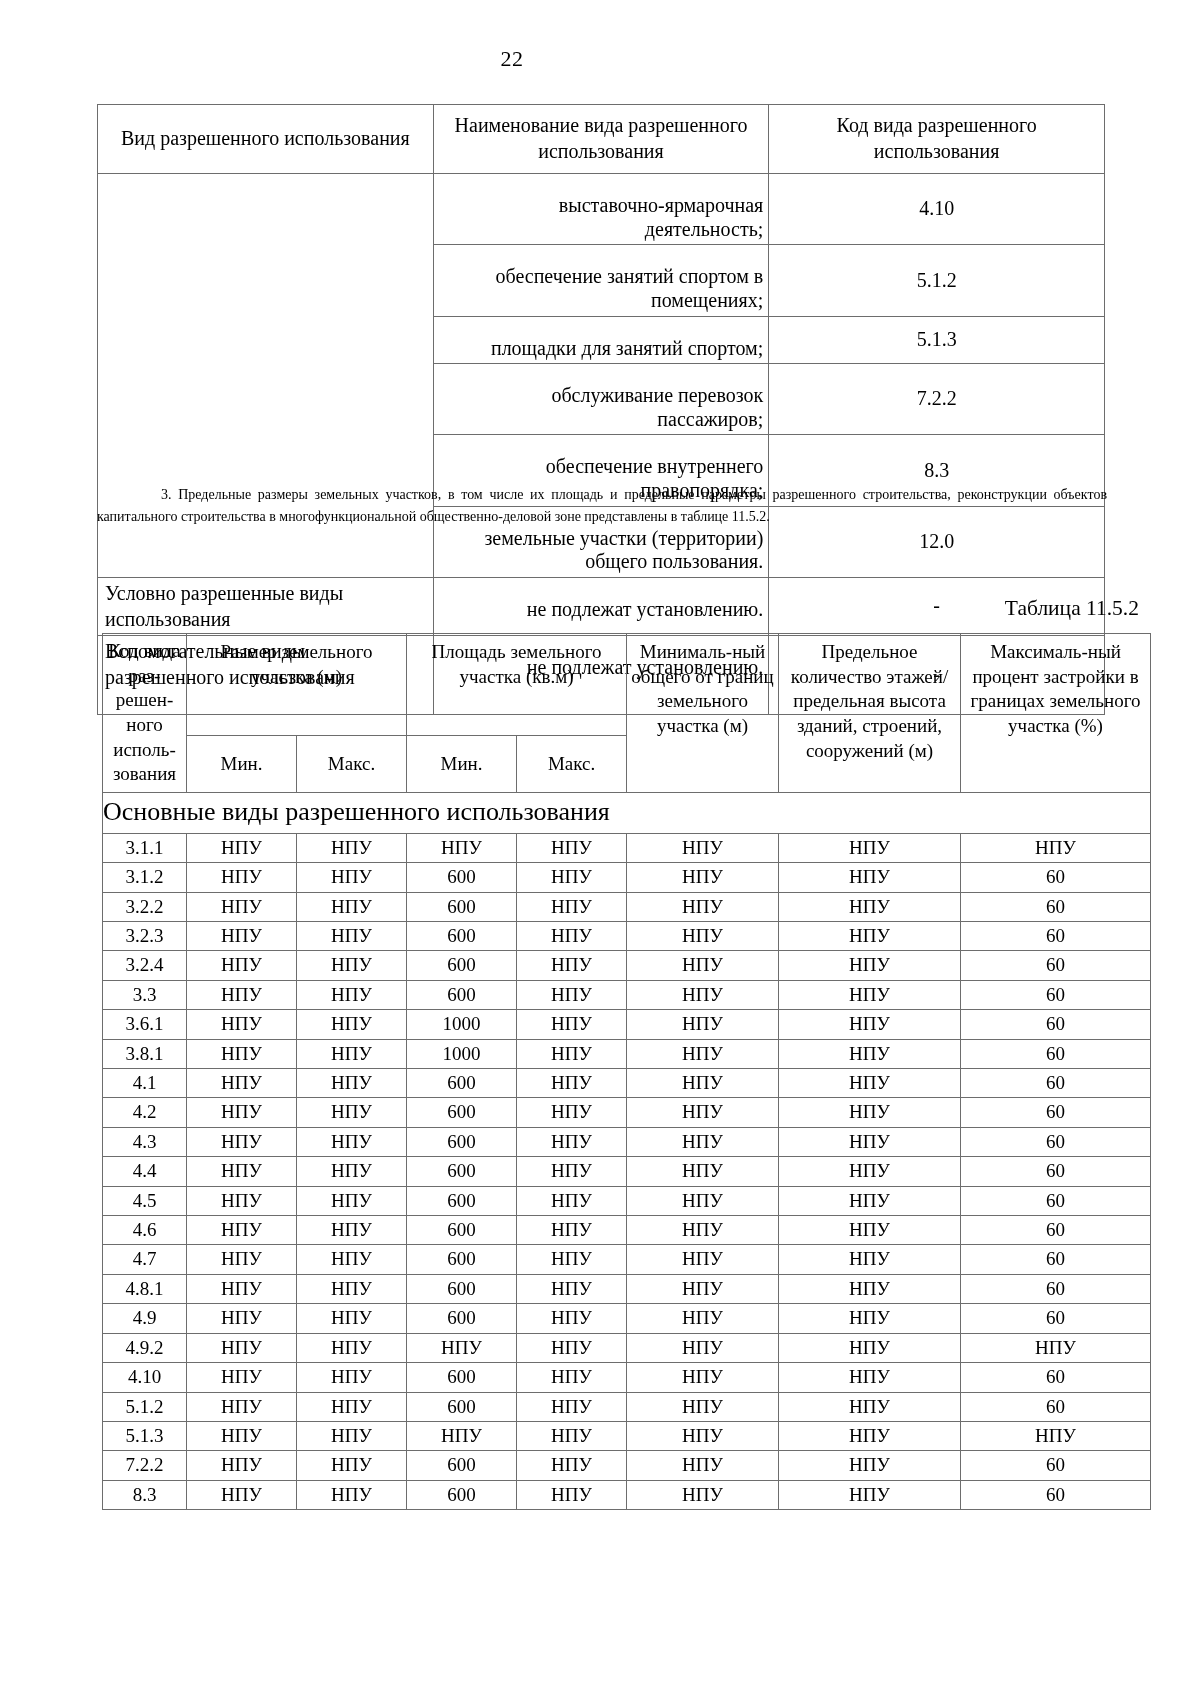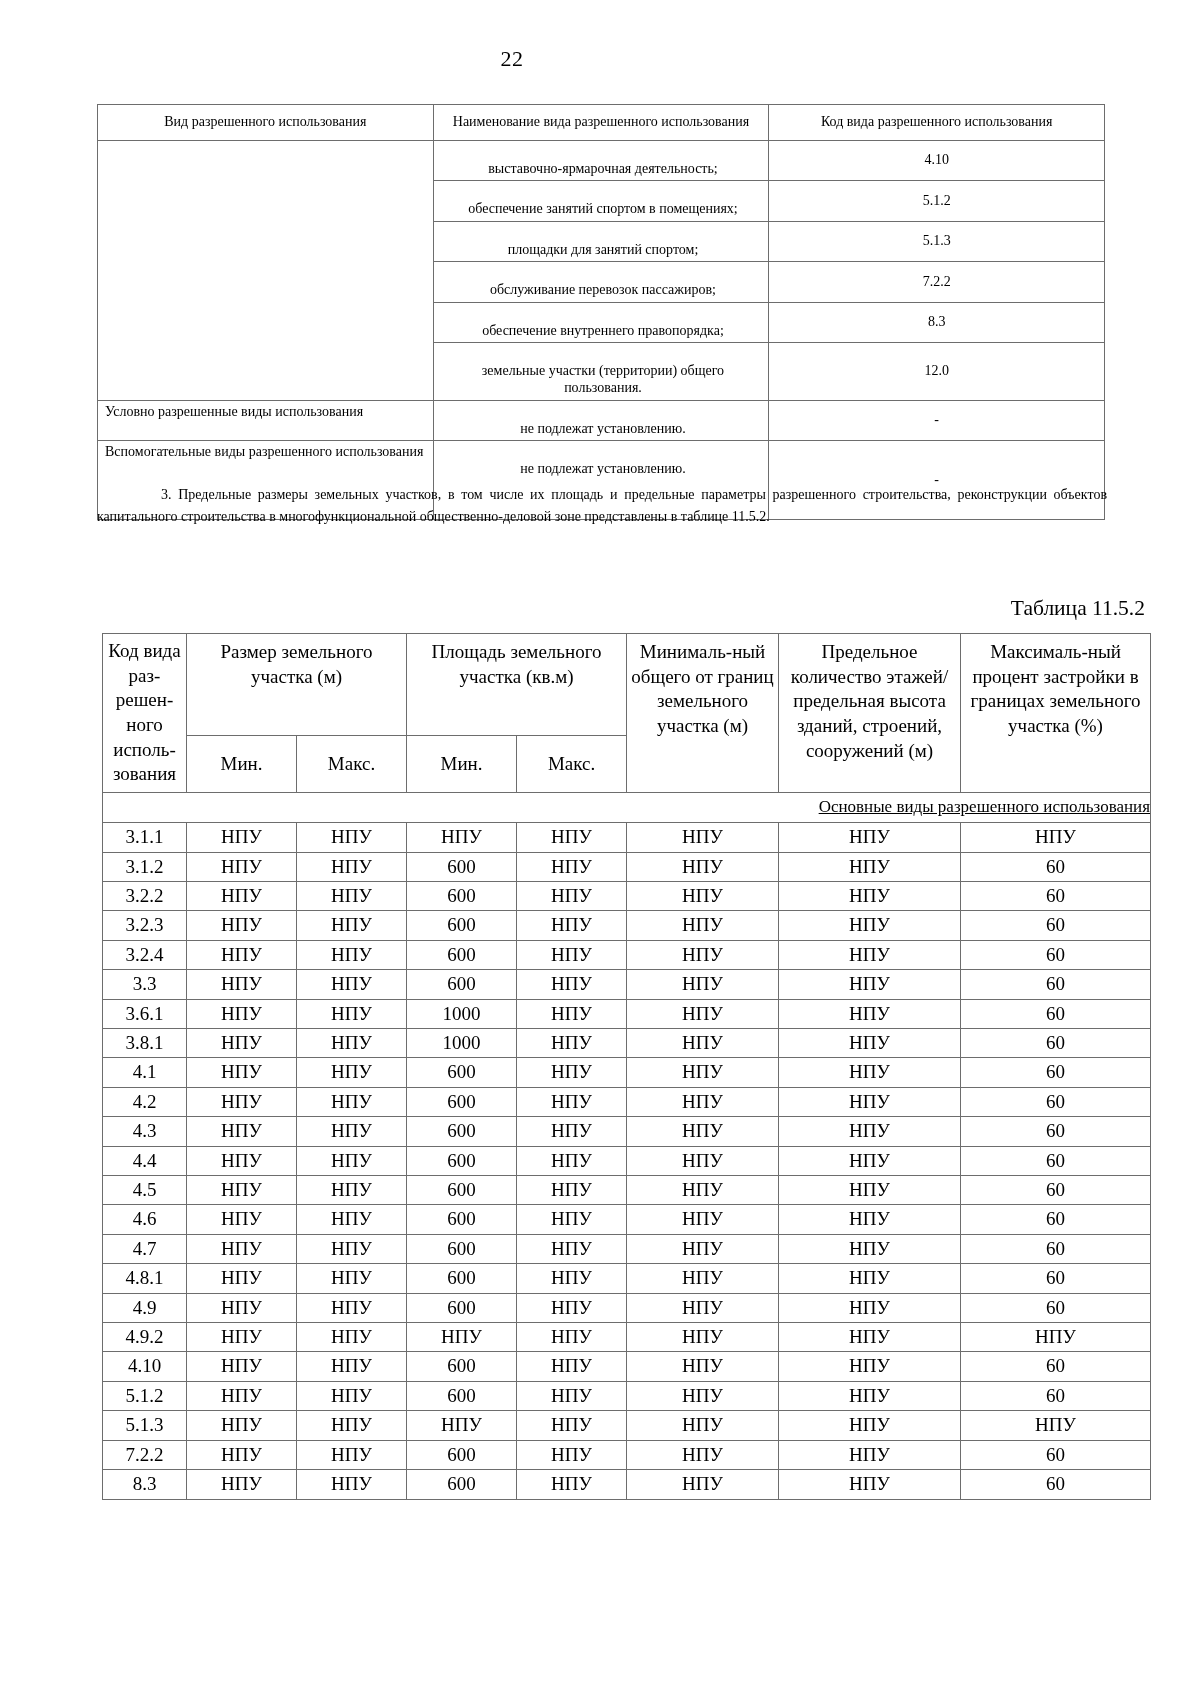--- a/index.html
+++ b/index.html
@@ -28,21 +28,21 @@
     font-size: 22px;
     line-height: 1;
     padding-top: 48px;
     letter-spacing: 0.5px;
   }
 
   
   table {
     border-collapse: collapse;
     table-layout: fixed;
-    font-size: 14px;
+    font-size: 20px;
     line-height: 1.18;
   }
   table td, table th {
     border: 1.2px solid #6d6d6d;
     padding: 2px 5px;
     vertical-align: top;
     font-weight: normal;
   }
 
   
@@ -59,21 +59,21 @@
     padding: 8px 6px 9px;
     line-height: 1.28;
   }
   table.t1 td.leftcol {
     width: 224px;
     text-align: left;
     padding-left: 7px;
     line-height: 1.32;
   }
   table.t1 td.namecol {
-    text-align: center;
+    text-align: right;
     padding-left: 9px;
     padding-top: 20px;
     padding-bottom: 3px;
   }
   table.t1 td.codecol {
     width: 178px;
     text-align: center;
     vertical-align: middle;
     padding-top: 3px;
     padding-bottom: 3px;
@@ -91,21 +91,21 @@
     font-size: 14px;
     line-height: 1.55;
     text-align: justify;
     text-justify: inter-word;
     text-indent: 64px;
   }
 
   
   .tbl-caption {
     position: absolute;
-    left: 97px;
+    left: 91px;
     top: 596px;
     width: 1048px;
     text-align: right;
     font-size: 21.5px;
   }
 
   
   .t2-wrap {
     position: absolute;
     left: 102px;
@@ -117,24 +117,23 @@
   table.t2 th, table.t2 td {
     text-align: center;
     vertical-align: middle;
     padding: 1px 3px;
   }
   table.t2 th.hcode  { width: 84px;  line-height: 1.3; padding: 5px 2px; vertical-align: top;}
   table.t2 th.hgroup { line-height: 1.3; padding: 6px 4px; vertical-align: top;}
   table.t2 th.hsub   { width: 110px; padding: 6px 2px; }
   table.t2 th.htall  { line-height: 1.3; padding: 6px 4px; vertical-align: top;}
   table.t2 td.section {
-    text-align: right;
+    text-align: left;
     padding: 4px 0 5px;
-    font-size: 17px;
-    text-decoration: underline;
+    font-size: 26px;
   }
   table.t2 td.cell { padding: 3px 2px; height: 20px; }
 </style>
 </head>
 <body>
 
 <div class="page">
 
   <div class="page-number">22</div>
 

